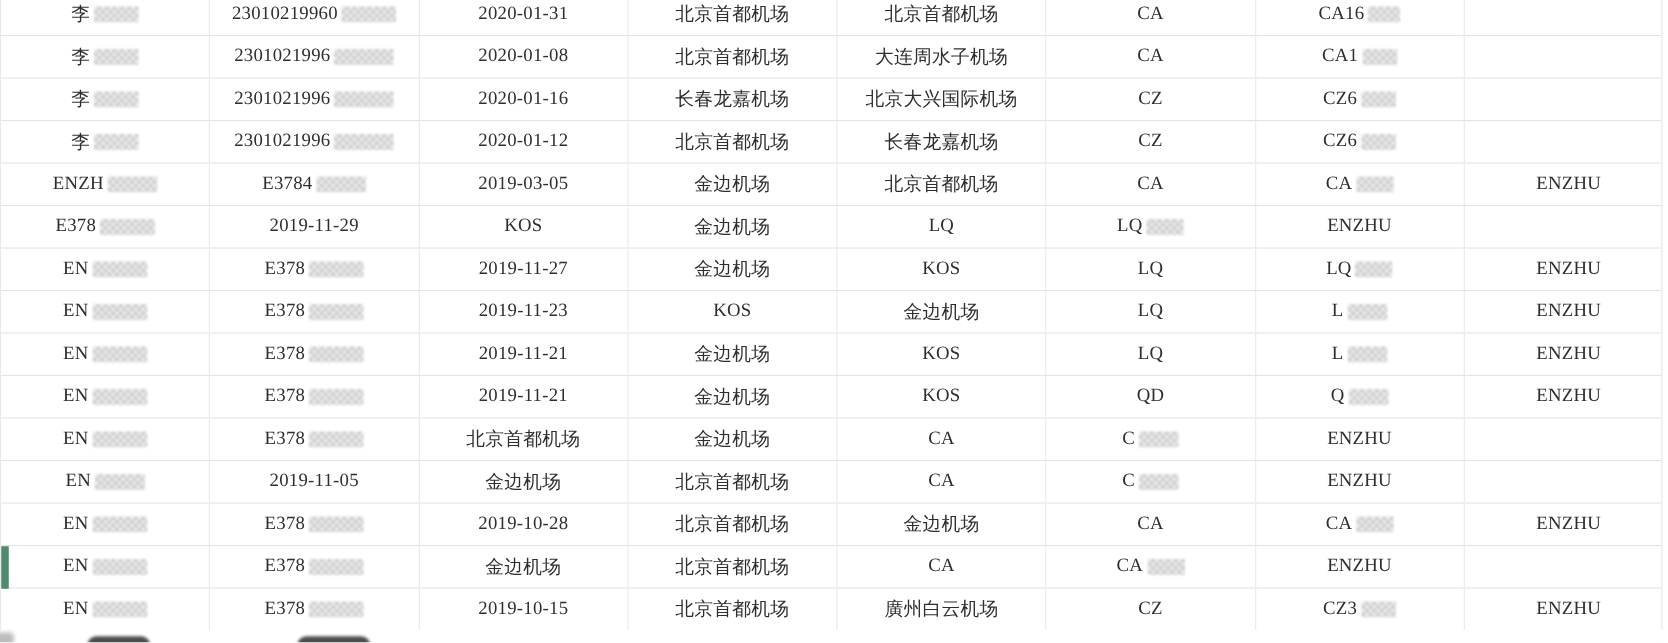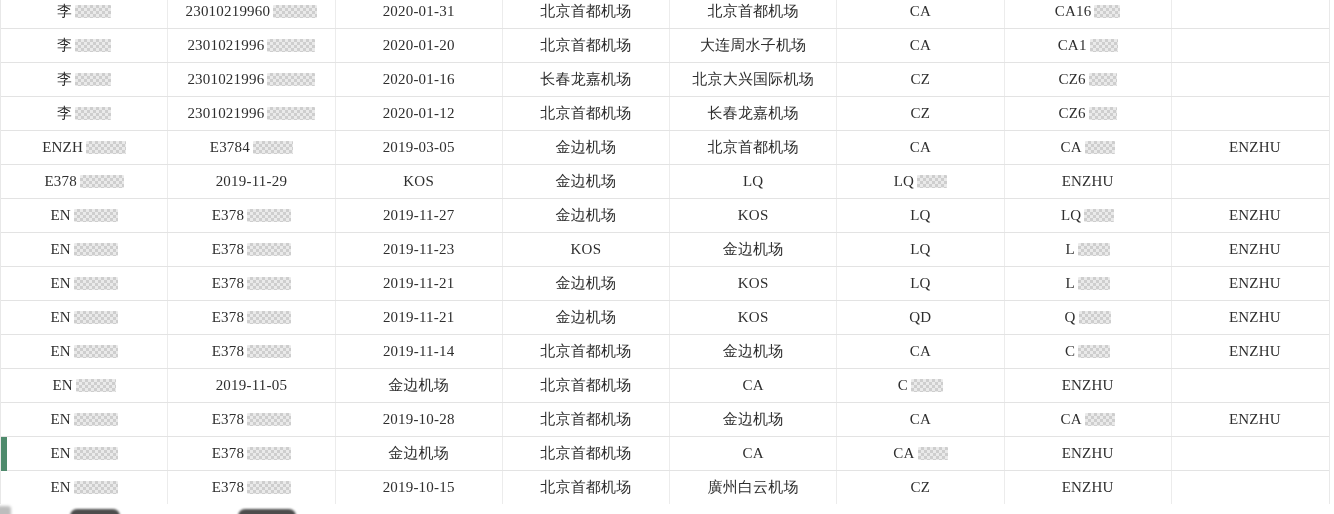--- a/index.html
+++ b/index.html
@@ -88,21 +88,21 @@
       <div class="row">
         <div class="cell">
           <span class="txt">李</span>
           <span class="pix" style="width: 36px;"></span>
         </div>
         <div class="cell">
           <span class="txt">2301021996</span>
           <span class="pix" style="width: 48px;"></span>
         </div>
         <div class="cell">
-          <span class="txt">2020-01-20</span>
+          <span class="txt">2020-01-08</span>
         </div>
         <div class="cell">
           <span class="txt">北京首都机场</span>
         </div>
         <div class="cell">
           <span class="txt">大连周水子机场</span>
         </div>
         <div class="cell">
           <span class="txt">CA</span>
         </div>
@@ -345,23 +345,20 @@
       <div class="row">
         <div class="cell">
           <span class="txt">EN</span>
           <span class="pix" style="width: 44px;"></span>
         </div>
         <div class="cell">
           <span class="txt">E378</span>
           <span class="pix" style="width: 44px;"></span>
         </div>
         <div class="cell">
-          <span class="txt">2019-11-14</span>
-        </div>
-        <div class="cell">
           <span class="txt">北京首都机场</span>
         </div>
         <div class="cell">
           <span class="txt">金边机场</span>
         </div>
         <div class="cell">
           <span class="txt">CA</span>
         </div>
         <div class="cell">
           <span class="txt">C</span>
@@ -465,20 +462,24 @@
           <span class="txt">2019-10-15</span>
         </div>
         <div class="cell">
           <span class="txt">北京首都机场</span>
         </div>
         <div class="cell">
           <span class="txt">廣州白云机场</span>
         </div>
         <div class="cell">
           <span class="txt">CZ</span>
+        </div>
+        <div class="cell">
+          <span class="txt">CZ3</span>
+          <span class="pix" style="width: 28px;"></span>
         </div>
         <div class="cell">
           <span class="txt">ENZHU</span>
         </div>
       </div>
     </div>
   <div class="right-gap"></div>
   <div class="footer-strip"></div>
   <div class="blob blob-c"></div>
   <div class="blob blob-a"></div>

